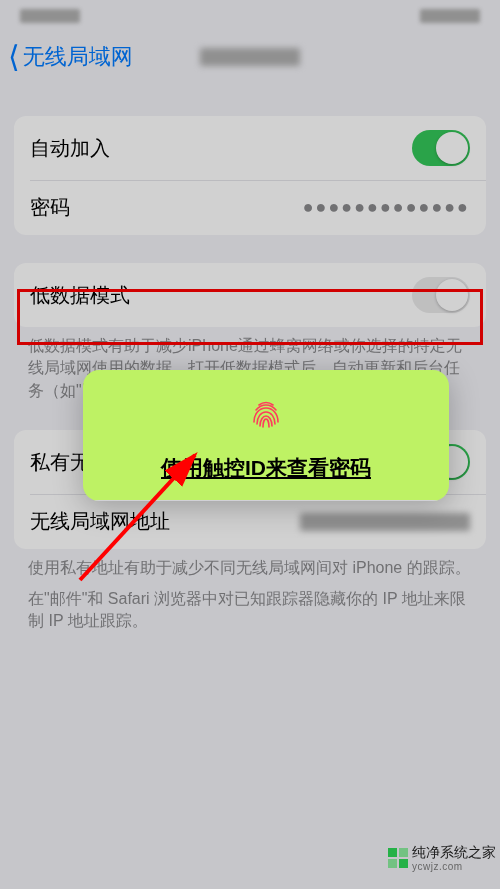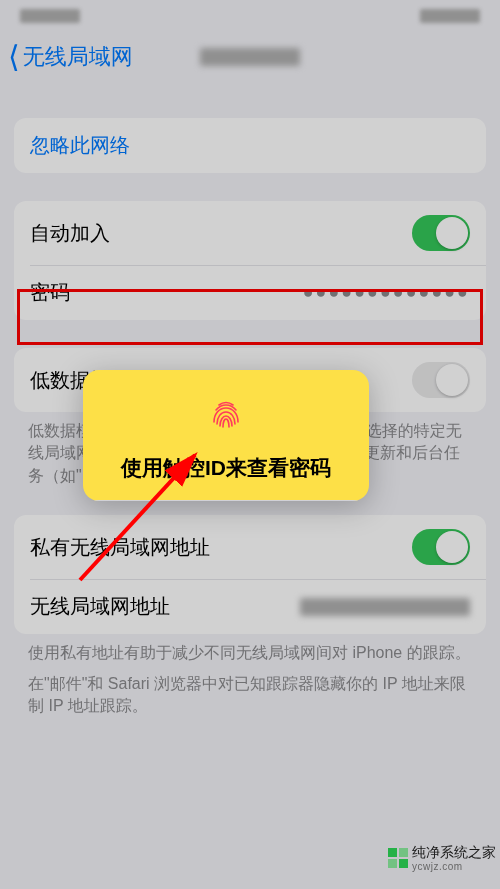--- a/index.html
+++ b/index.html
@@ -143,26 +143,27 @@
     .dim-overlay {
       position: absolute;
       inset: 0;
       background: rgba(0,0,0,0.18);
       z-index: 10;
     }
     .alert {
       position: absolute;
       left: 83px;
       top: 370px;
-      width: 286px;
-      background: #fde047;
+      width: 366px;
+      background: #bef264;
       border-radius: 16px;
       z-index: 20;
       overflow: hidden;
       box-shadow: 0 6px 30px rgba(0,0,0,0.25);
+      text-decoration: underline;
     }
     .alert-body {
       padding: 22px 16px 18px;
       text-align: center;
     }
     .fingerprint-icon {
       margin: 0 auto 14px;
     }
     .alert-title {
       font-size: 21px;
@@ -232,25 +233,20 @@
 <div class="nav-bar">
   <div class="back-button">
     <span class="back-chevron">⟨</span>
     <span>无线局域网</span>
   </div>
   <div class="nav-title-blur"></div>
 </div>
 
 <div class="content">
 
-  <div class="section first">
-    <div class="row">
-      <span class="row-label link">忽略此网络</span>
-    </div>
-  </div>
 
   <div class="section">
     <div class="row">
       <span class="row-label">自动加入</span>
       <div class="toggle"></div>
     </div>
     <div class="row">
       <span class="row-label">密码</span>
       <span class="row-value">●●●●●●●●●●●●●</span>
     </div>

